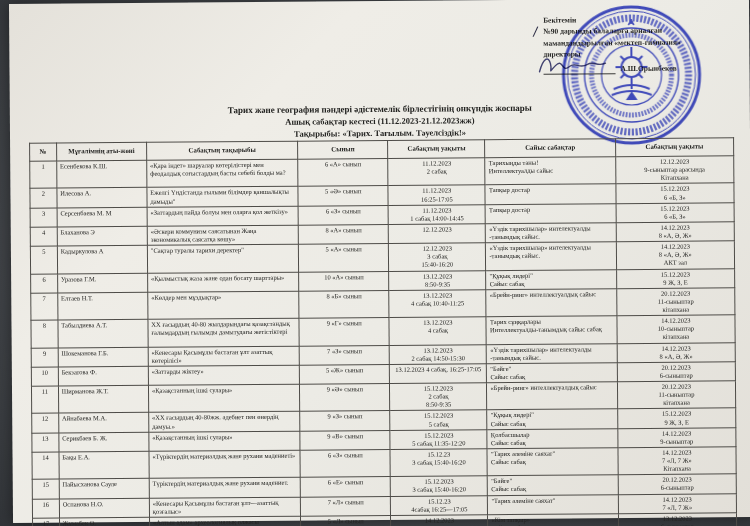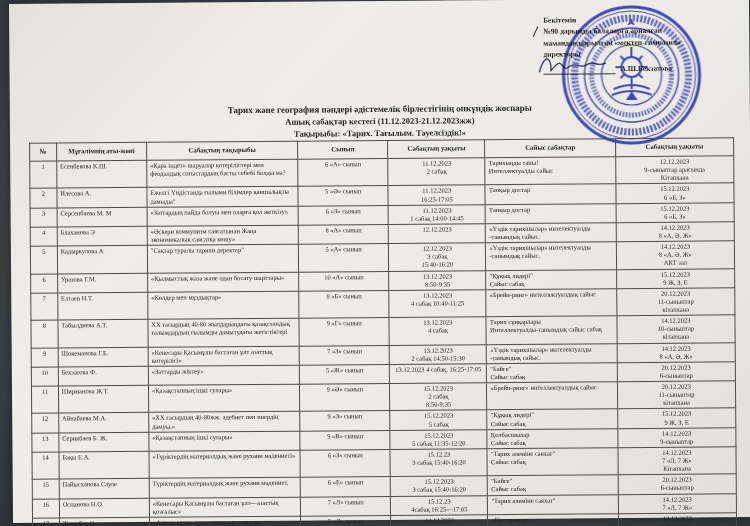--- a/index.html
+++ b/index.html
@@ -65,21 +65,21 @@
   <div class="approval">
     <div class="ln">Бекітемін</div>
     <div class="ln">№90 дарынды балаларға арналған</div>
     <div class="ln">мамандандырылған «мектеп-гимназия»</div>
     <div class="ln">директоры</div>
     <div class="sig-row">
       <svg class="sig-squiggle" width="96" height="26" viewBox="0 0 96 26">
         <path d="M4 20 C8 6 13 4 15 12 C17 20 12 22 20 14 C28 6 26 22 34 15 C40 10 44 18 52 13 C58 9 62 16 70 12" fill="none" stroke="#23245c" stroke-width="1.4" stroke-linecap="round" opacity="0.85"></path>
       </svg>
       <span class="sig-line"></span>
-      <span class="sig-name">А.Ш.Бекзатова</span>
+      <span class="sig-name">А.Ш.Орынбеков</span>
     </div>
   </div>
 
   <svg class="stamp" viewBox="0 0 148 148">
     <g fill="none" stroke="#2b38c8">
       <circle cx="74" cy="74" r="68" stroke-width="3"></circle>
       <circle cx="74" cy="74" r="64" stroke-width="1"></circle>
       <circle cx="74" cy="74" r="57" stroke-width="7" stroke-dasharray="2.2 1.6" opacity="0.8"></circle>
       <circle cx="74" cy="74" r="47" stroke-width="1.4"></circle>
       <circle cx="74" cy="74" r="40" stroke-width="5" stroke-dasharray="1.8 1.4" opacity="0.75"></circle>

